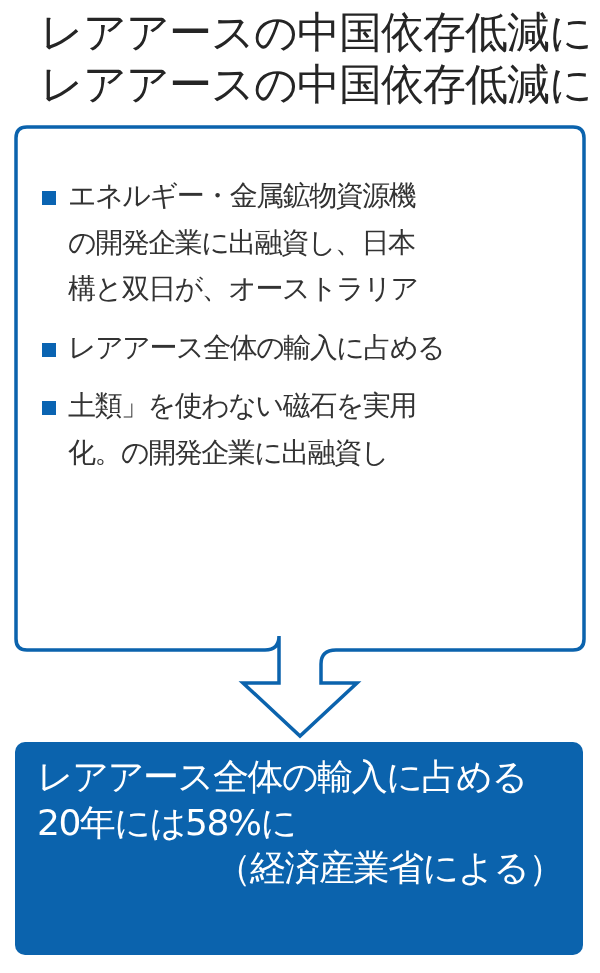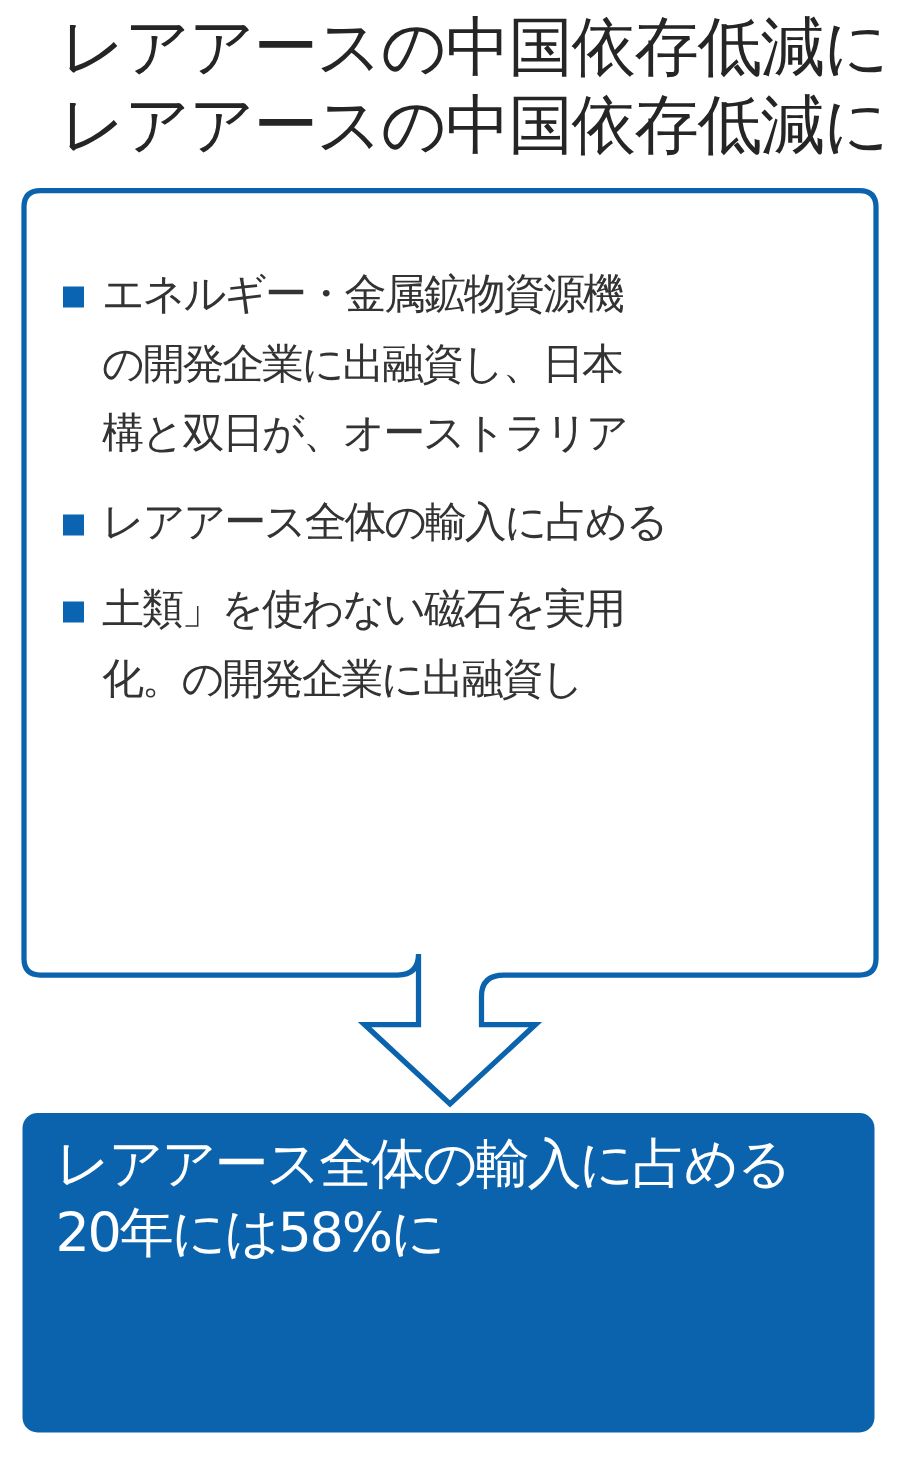--- a/index.html
+++ b/index.html
@@ -62,14 +62,15 @@
     <span class="bullet"></span>
     <span class="item-line">土類」を使わない磁石を実用</span>
     <span class="item-line">化。の開発企業に出融資し</span>
   </div>
 </div>
 
 <div class="result">
   <div class="result-text">
     <span class="result-line">レアアース全体の輸入に占める</span>
     <span class="result-line">20年には58%に</span>
+    <span class="result-source">（経済産業省による）</span>
   </div>
 </div>
 
 </body></html>

